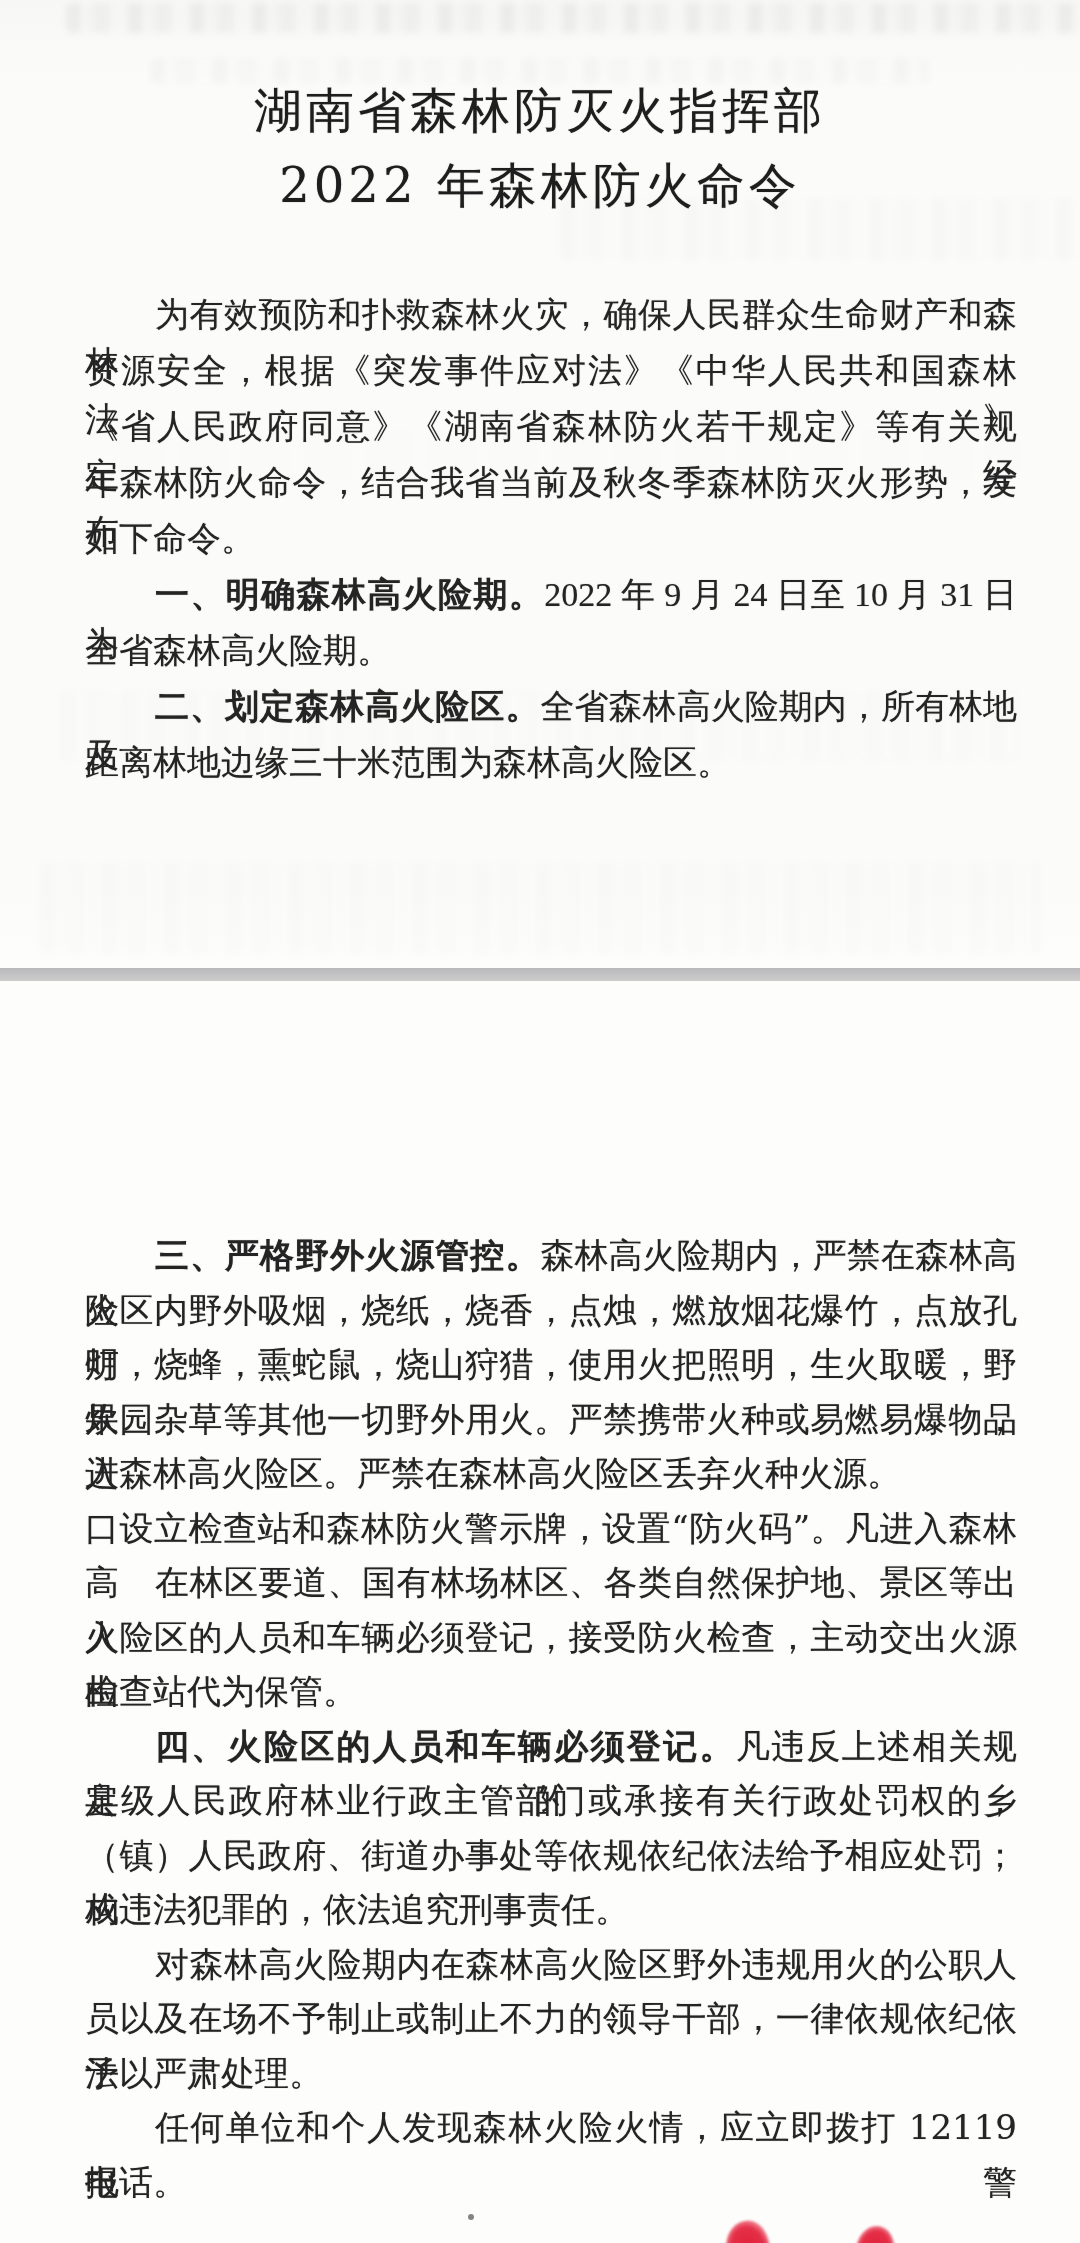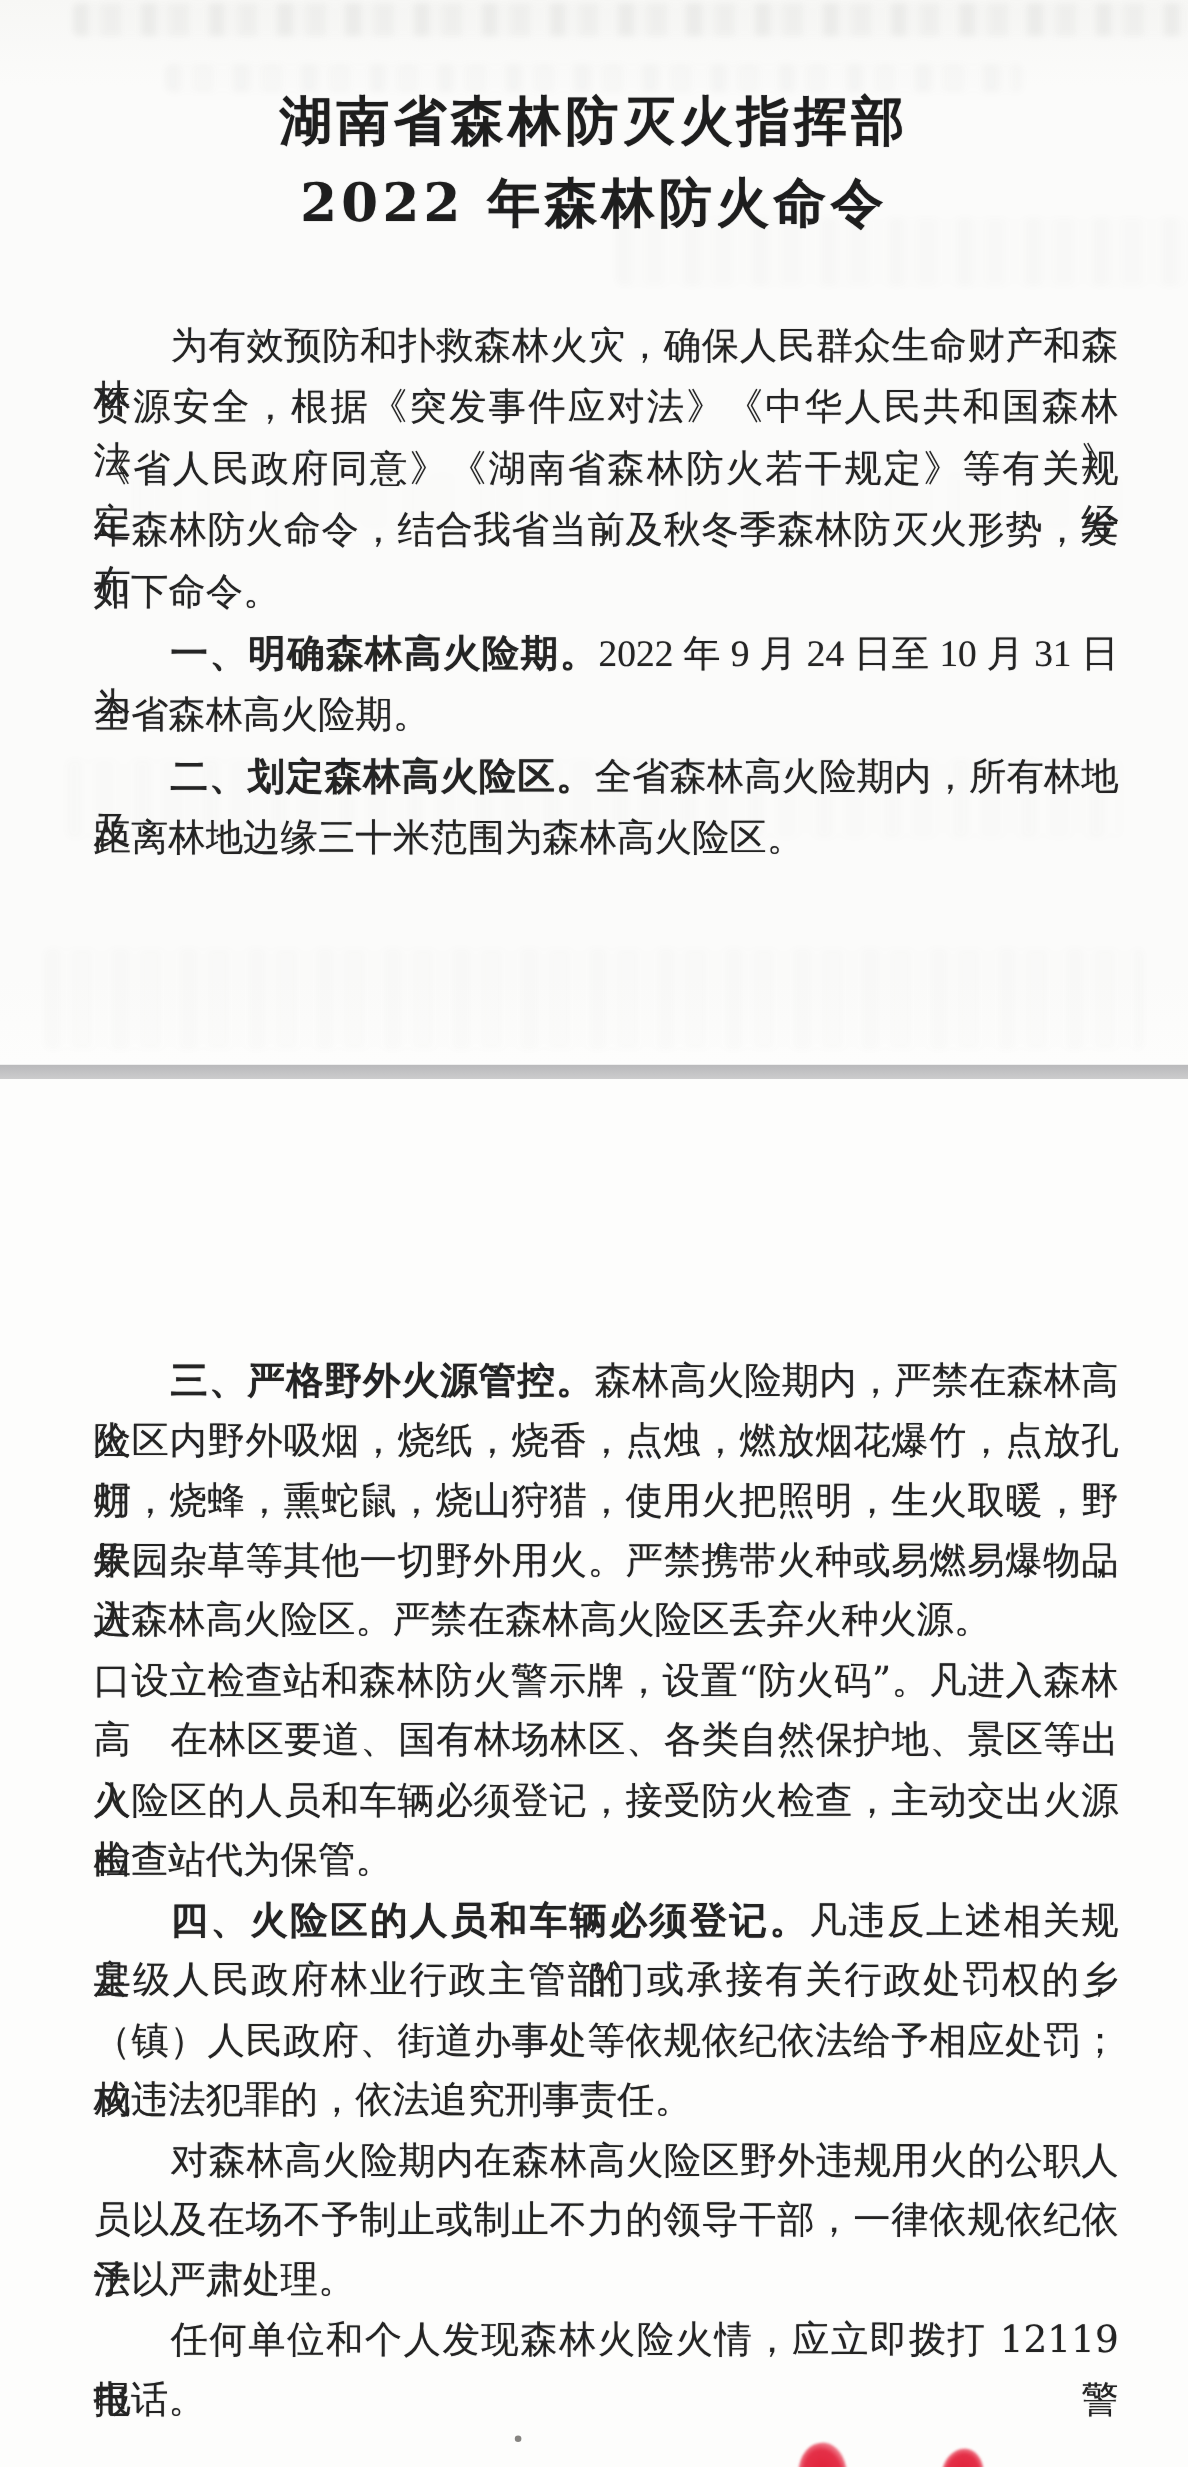--- a/index.html
+++ b/index.html
@@ -40,21 +40,21 @@
   .s2{left:150px;top:58px;width:780px;height:26px;opacity:.28;}
   .s3{left:560px;top:198px;width:520px;height:62px;opacity:.18;}
   .s4{left:60px;top:690px;width:960px;height:72px;opacity:.12;}
   .s5{left:40px;top:862px;width:1000px;height:92px;opacity:.14;}
   .s6{left:120px;top:430px;width:900px;height:50px;opacity:.07;}
 
   .title{
     position:absolute;left:0;width:1080px;
     text-align:center;
     font-size:48px;line-height:56px;
-    font-weight:700;
+    font-weight:400;
     letter-spacing:4px;
     color:#1e1e1e;
     text-shadow:0 0 1px rgba(30,30,30,.55);
   }
   .title-1{top:82px;}
   .title-2{top:157px;}
 
   .body-block{
     position:absolute;left:85px;width:932px;
     font-size:34px;

